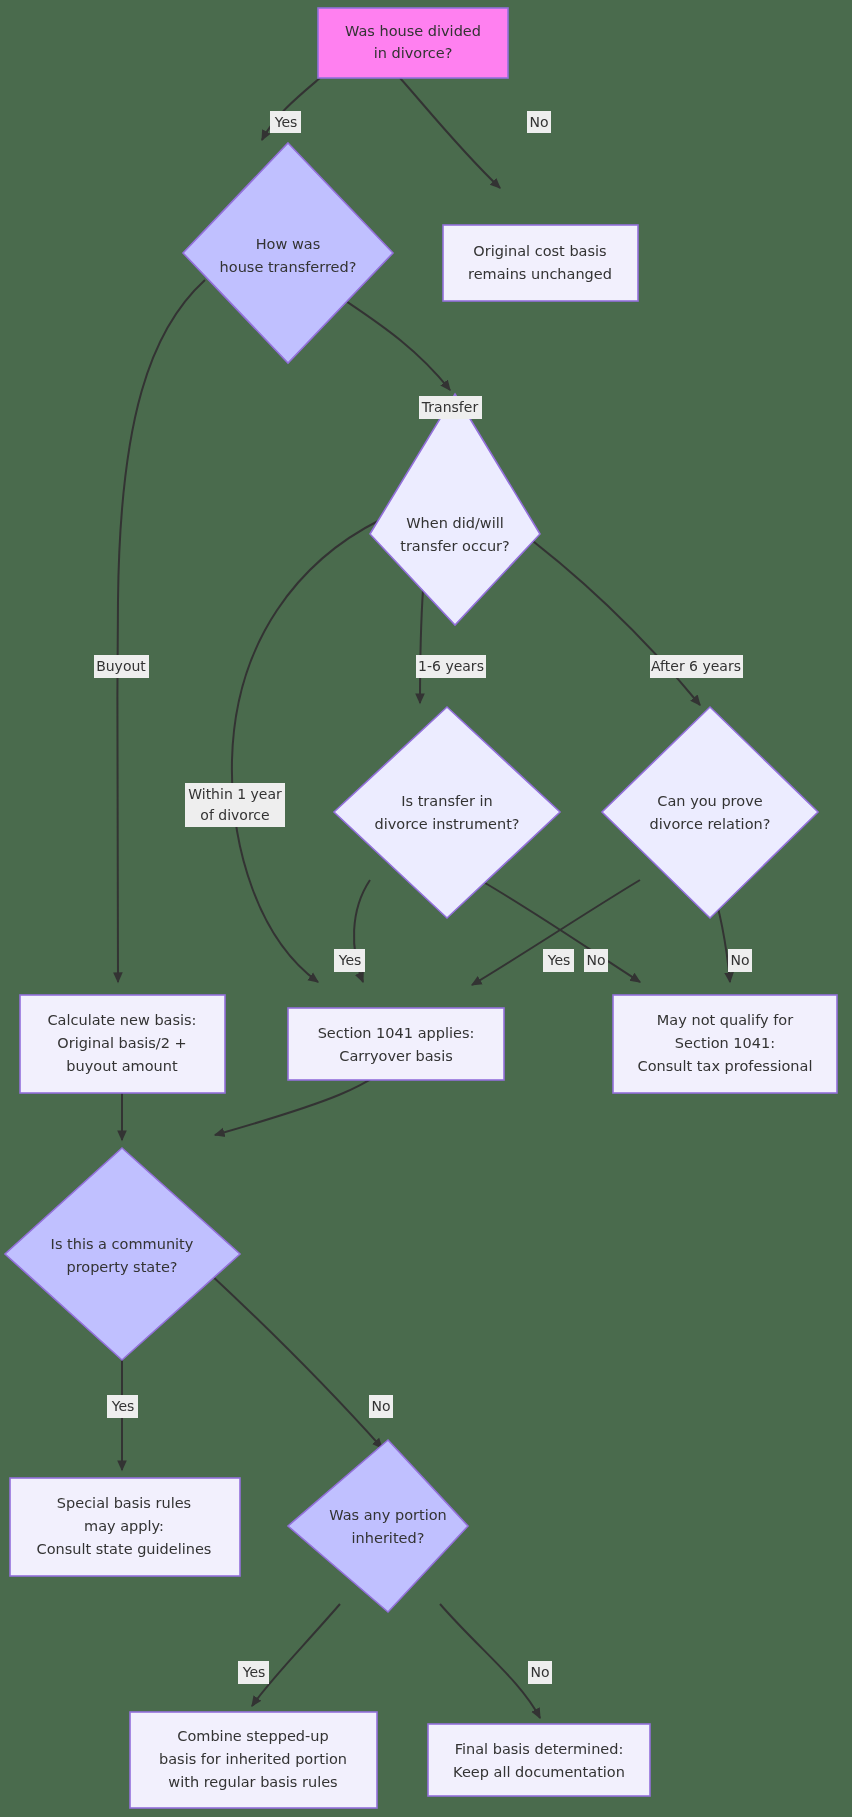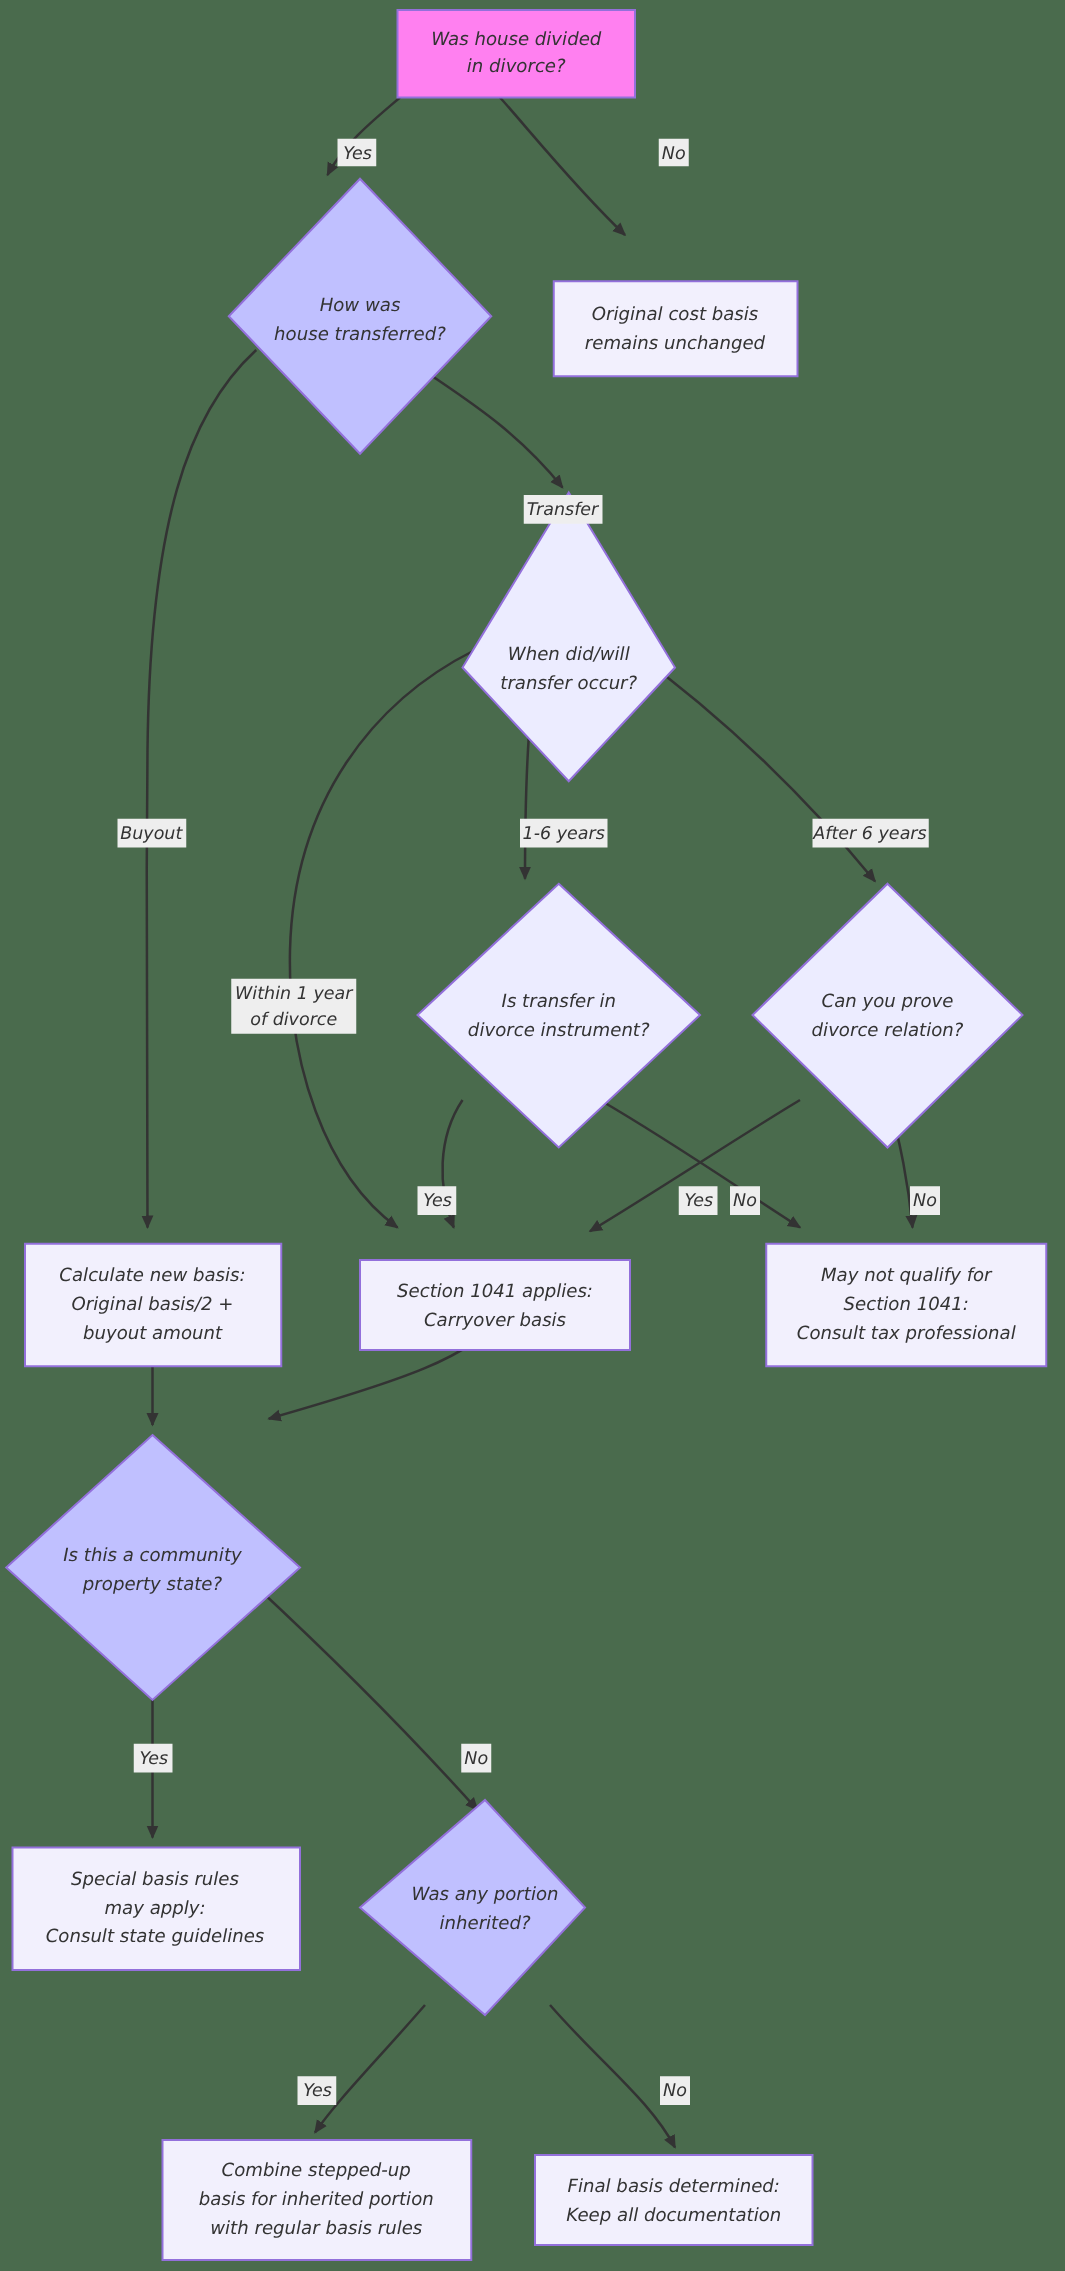--- a/index.html
+++ b/index.html
@@ -11,21 +11,20 @@
     width: 852px;
     height: 1817px;
     font-family: "DejaVu Sans", sans-serif;
     overflow: hidden;
   }
   #flow-root {
     position: relative;
     width: 852px;
     height: 1273px;
     background: #4a6b4d;
-    font-style: italic;
   }
   svg.flow {
     position: absolute;
     top: 0; left: 0;
     width: 852px;
     height: 1817px;
     display: block;
   }
   .node-text {
     font-family: "DejaVu Sans", sans-serif;

